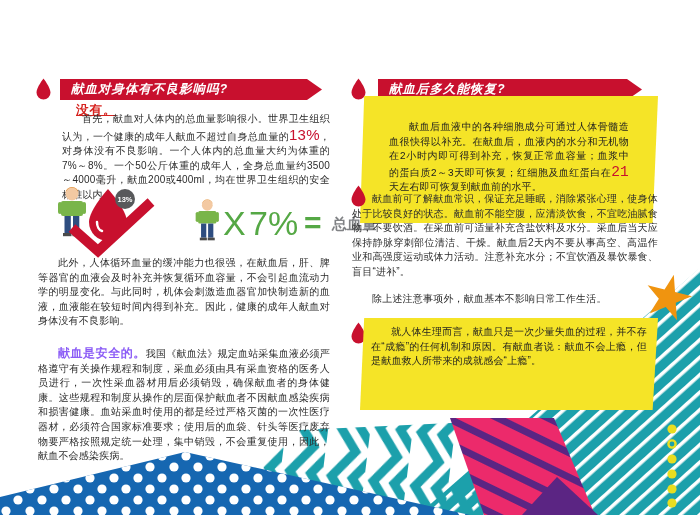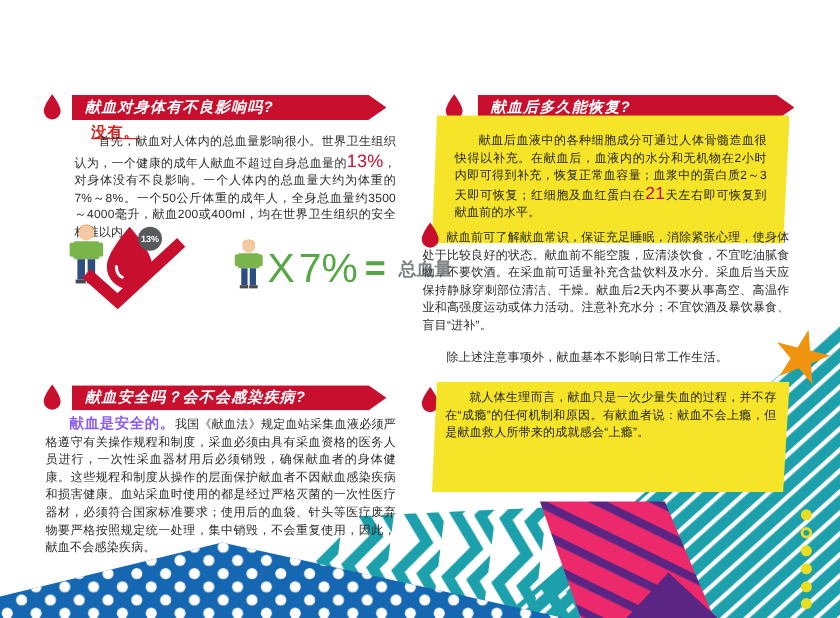--- a/index.html
+++ b/index.html
@@ -127,42 +127,35 @@
         <rect x="7" y="49" width="8.5" height="3.2" fill="#4a4a4a"></rect>
         <rect x="16.5" y="49" width="8.5" height="3.2" fill="#4a4a4a"></rect>
       </g>
 
       <text x="167" y="51" font-size="34" fill="#55A845" font-family="Liberation Sans, sans-serif">X</text>
       <text x="193" y="51" font-size="34" fill="#55A845" font-family="Liberation Sans, sans-serif">7%</text>
       <text x="248" y="49" font-size="30" font-weight="bold" fill="#55A845" font-family="Liberation Sans, sans-serif">=</text>
       <text x="276" y="45" font-size="15" font-weight="bold" fill="#808285" font-family="Liberation Sans, sans-serif">总血量</text>
     </svg>
 
+    <p class="abs body-text indent" style="left:38px;top:256px;width:292px;margin:0;">此外，人体循环血量的缓冲能力也很强，在献血后，肝、脾等器官的血液会及时补充并恢复循环血容量，不会引起血流动力学的明显变化。与此同时，机体会刺激造血器官加快制造新的血液，血液能在较短时间内得到补充。因此，健康的成年人献血对身体没有不良影响。</p>
 
-    <div class="abs hdr" style="left:35px;top:320px;width:287px;">
-      <span class="dropwrap">
-        <svg viewBox="0 0 17 23" width="17" height="23">
-            <path fill="#C8102E" d="M8.5 0.5 C8.5 0.5 1.5 9.5 1.5 14.5 a7 7 0 0 0 14 0 C15.5 9.5 8.5 0.5 8.5 0.5 Z"></path>
-          </svg>
-      </span>
-      <div class="banner">献血安全吗？会不会感染疾病?</div>
-    </div>
 
     <p class="abs body-text indent" style="left:38px;top:346px;width:292px;margin:0;"><span class="red-lead">献血是安全的。</span><span>我国《献血法》规定血站采集血液必须严格遵守有关操作规程和制度，采血必须由具有采血资格的医务人员进行，一次性采血器材用后必须销毁，确保献血者的身体健康。这些规程和制度从操作的层面保护献血者不因献血感染疾病和损害健康。血站采血时使用的都是经过严格灭菌的一次性医疗器材，必须符合国家标准要求；使用后的血袋、针头等医疗废弃物要严格按照规定统一处理，集中销毁，不会重复使用，因此，献血不会感染疾病。</span></p>
 
-    <div class="abs hdr" style="left:370px;top:78px;width:292px;gap:11px;">
+    <div class="abs hdr" style="left:350px;top:78px;width:292px;gap:11px;">
       <span class="dropwrap">
         <svg viewBox="0 0 17 23" width="17" height="23">
             <path fill="#C8102E" d="M8.5 0.5 C8.5 0.5 1.5 9.5 1.5 14.5 a7 7 0 0 0 14 0 C15.5 9.5 8.5 0.5 8.5 0.5 Z"></path>
           </svg>
       </span>
       <div class="banner">献血后多久能恢复?</div>
     </div>
     <div class="abs ybox" style="left:360px;top:96px;width:276px;">
-      <p class="body-text indent" style="margin:8px;"><span>献血后血液中的各种细胞成分可通过人体骨髓造血很快得以补充。在献血后，血液内的水分和无机物在2小时内即可得到补充，恢复正常血容量；血浆中的蛋白质2～3天即可恢复；红细胞及血红蛋白在</span><span class="num-hl">21</span><span>天左右即可恢复到献血前的水平。</span></p>
+      <p class="body-text indent" style="margin:18px;font-family:Liberation Mono, monospace;"><span>献血后血液中的各种细胞成分可通过人体骨髓造血很快得以补充。在献血后，血液内的水分和无机物在2小时内即可得到补充，恢复正常血容量；血浆中的蛋白质2～3天即可恢复；红细胞及血红蛋白在</span><span class="num-hl">21</span><span>天左右即可恢复到献血前的水平。</span></p>
     </div>
 
     <div class="abs hdr" style="left:350px;top:185px;width:292px;">
       <span class="dropwrap">
         <svg viewBox="0 0 17 23" width="17" height="23">
             <path fill="#C8102E" d="M8.5 0.5 C8.5 0.5 1.5 9.5 1.5 14.5 a7 7 0 0 0 14 0 C15.5 9.5 8.5 0.5 8.5 0.5 Z"></path>
           </svg>
       </span>
     </div>
     <p class="abs body-text indent" style="left:352px;top:192px;width:306px;margin:0;">献血前可了解献血常识，保证充足睡眠，消除紧张心理，使身体处于比较良好的状态。献血前不能空腹，应清淡饮食，不宜吃油腻食物，不要饮酒。在采血前可适量补充含盐饮料及水分。采血后当天应保持静脉穿刺部位清洁、干燥。献血后2天内不要从事高空、高温作业和高强度运动或体力活动。注意补充水分；不宜饮酒及暴饮暴食、盲目“进补”。</p>

